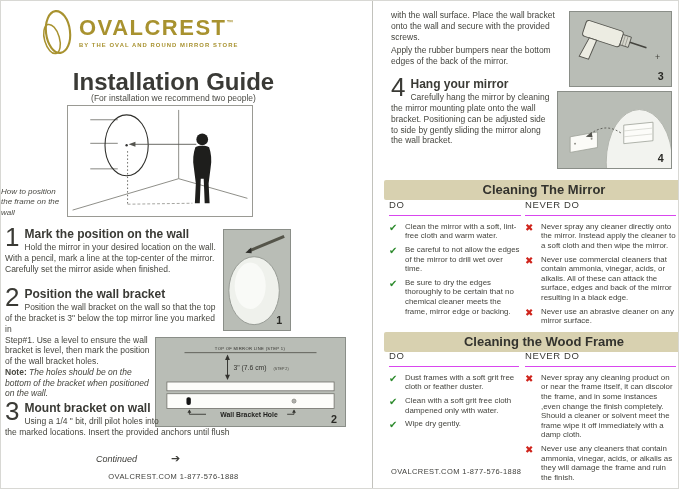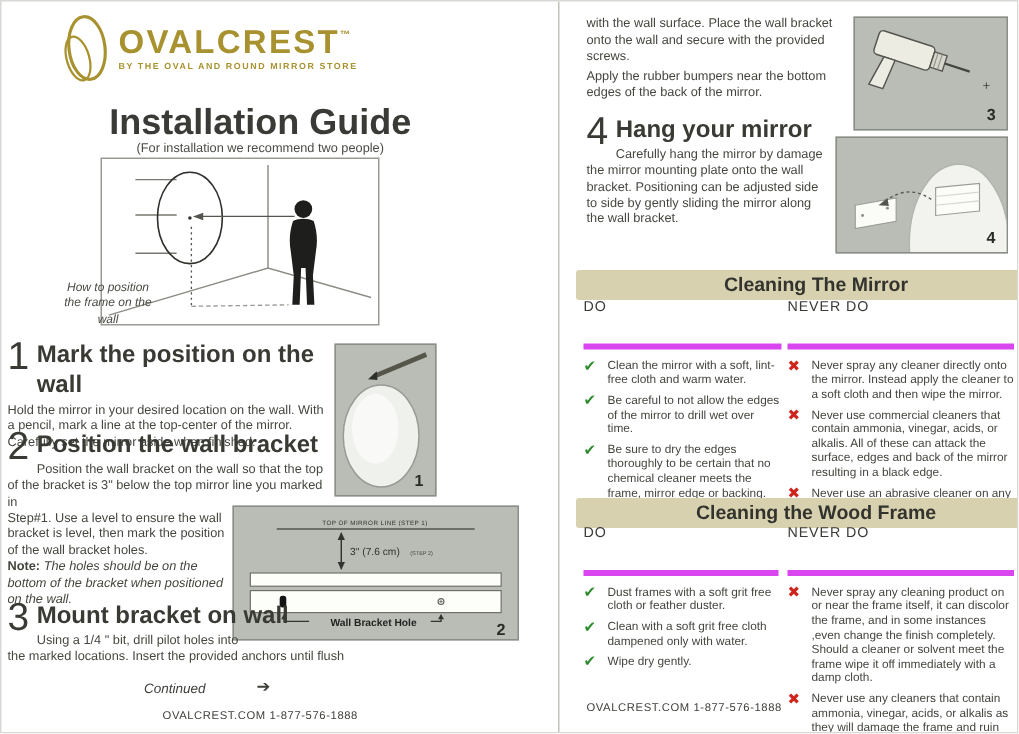--- a/index.html
+++ b/index.html
@@ -14,24 +14,24 @@
   .logo-right{margin-left:2px;margin-top:10px;}
   .logo-text{font-size:22px;font-weight:bold;color:#a8922f;letter-spacing:1.5px;line-height:1;}
   .logo-text sup{font-size:7px;letter-spacing:0;vertical-align:10px;}
   .logo-tagline{font-size:5.9px;color:#a8922f;letter-spacing:1.05px;margin-top:3px;font-weight:bold;}
 
   
   .title{left:0;top:67px;width:345px;text-align:center;font-size:24px;font-weight:bold;color:#3a3a36;}
   .subtitle{left:0;top:92px;width:345px;text-align:center;font-size:8.5px;color:#4a4a44;}
   .diagram{left:66px;top:104px;width:186px;height:112px;border:1px solid #9a9a94;box-sizing:border-box;background:#fff;}
   .diagram svg,.fig svg{display:block;width:100%;height:100%;}
-  .diagram-caption{left:0px;top:186px;width:62px;text-align:center;font-style:italic;font-size:8px;line-height:1.3;color:#4a4a44;padding-left:40px;}
+  .diagram-caption{left:0px;top:186px;width:62px;text-align:left;font-style:italic;font-size:8px;line-height:1.3;color:#4a4a44;}
 
   .step{line-height:1.27;font-size:8.5px;color:#46463f;}
-  .step .head{font-size:16px;font-weight:bold;color:#3a3a35;padding-top:2px;}
+  .step .head{font-size:12px;font-weight:bold;color:#3a3a35;padding-top:2px;}
   .stepnum{float:left;font-size:26px;line-height:.92;font-weight:400;color:#3a3a35;margin:1px 5px 0 0;}
   .step p{margin:0;}
   .step-1{left:4px;top:224px;width:215px;}
   .step-2{left:4px;top:284px;width:218px;}
   .narrow2{width:148px;}
   .narrow3{width:168px;}
   .note-label{font-weight:bold;}
   .note-text{font-style:italic;text-align:center;}
   .step-3{left:4px;top:398px;width:346px;}
 
@@ -51,22 +51,22 @@
   .rp-para1{left:390px;top:9px;}
   .rp-para2{left:390px;top:44px;}
   .step-4{left:390px;top:74px;width:163px;}
 
   .bar{left:383px;width:320px;height:20px;background:#d8d1b0;text-align:center;font-size:13px;
        font-weight:bold;color:#33332e;line-height:20px;border-radius:2px;}
   .bar-mirror{top:179px;}
   .bar-frame{top:331px;}
 
   .col{font-size:7.9px;line-height:1.22;color:#45453f;}
-  .col-head{font-size:9.5px;letter-spacing:.6px;color:#3a3a36;border-bottom:4px solid #d946ef;
-            padding-bottom:18px;margin-bottom:6px;font-weight:normal;}
+  .col-head{font-size:9.5px;letter-spacing:.6px;color:#3a3a36;border-bottom:1px solid #d946ef;
+            padding-bottom:4px;margin-bottom:6px;font-weight:normal;}
   .col-mirror-do{left:388px;top:198px;width:132px;}
   .col-mirror-never{left:524px;top:198px;width:151px;}
   .col-frame-do{left:388px;top:349px;width:130px;}
   .col-frame-never{left:524px;top:349px;width:151px;}
   .item{display:flex;gap:5px;margin-bottom:4px;}
   .item .ic{flex:0 0 11px;font-size:10px;line-height:1;margin-top:1px;font-weight:bold;}
   .ic-check{color:#2e8b2e;}
   .ic-cross{color:#cf241c;}
   .footer-r{left:390px;top:466px;font-size:7.5px;letter-spacing:.4px;color:#3e3e3a;}
 </style>
@@ -187,21 +187,21 @@
         <line x1="61" y1="24.5" x2="79" y2="24.5" stroke="#44443e" stroke-width="1.6"></line>
       </g>
       <text x="87" y="49" font-size="9" fill="#44443e">+</text>
       <text x="96" y="70" font-size="11" font-weight="bold" fill="#2a2a26" text-anchor="end">3</text>
     </svg>
   </div>
 
   <div class="abs step step-4">
     <span class="stepnum">4</span>
     <div class="head">Hang your mirror</div>
-    <p>Carefully hang the mirror by damage the mirror mounting plate onto the wall bracket. Positioning can be adjusted side to side by gently sliding the mirror along the wall bracket.</p>
+    <p>Carefully hang the mirror by cleaning the mirror mounting plate onto the wall bracket. Positioning can be adjusted side to side by gently sliding the mirror along the wall bracket.</p>
   </div>
 
   <div class="abs fig fig4">
     <svg viewBox="0 0 115 78">
       <ellipse cx="83" cy="72" rx="34" ry="54" fill="#f2f3ef" stroke="#b2b5ae" stroke-width="1"></ellipse>
       <polygon points="67,34 97,31 97,50 67,53" fill="#fcfcf9" stroke="#9a9e96" stroke-width="0.8"></polygon>
       <line x1="67" y1="40" x2="97" y2="37" stroke="#d4d6cf" stroke-width="0.8"></line>
       <line x1="67" y1="46" x2="97" y2="43" stroke="#d4d6cf" stroke-width="0.8"></line>
       <polygon points="12,46 40,41 40,57 12,62" fill="#fbfbf7" stroke="#9a9e96" stroke-width="0.8"></polygon>
       <circle cx="17" cy="53" r="1" fill="#8d8d85"></circle>

